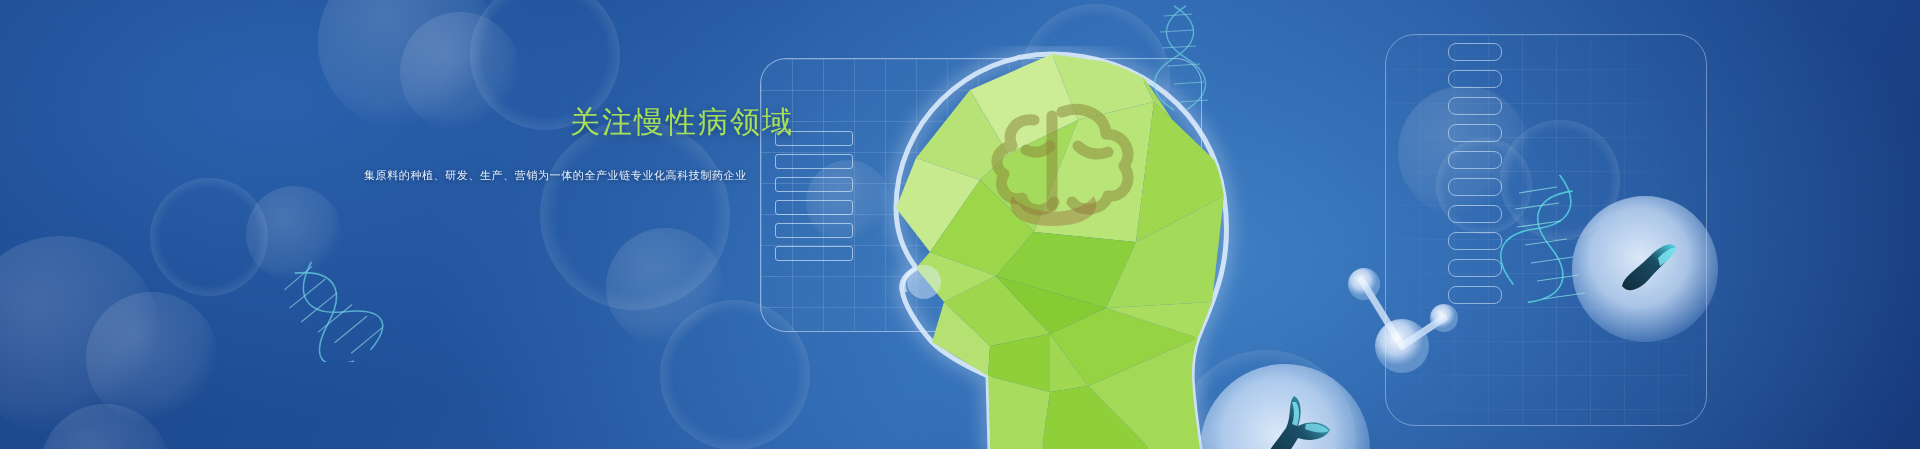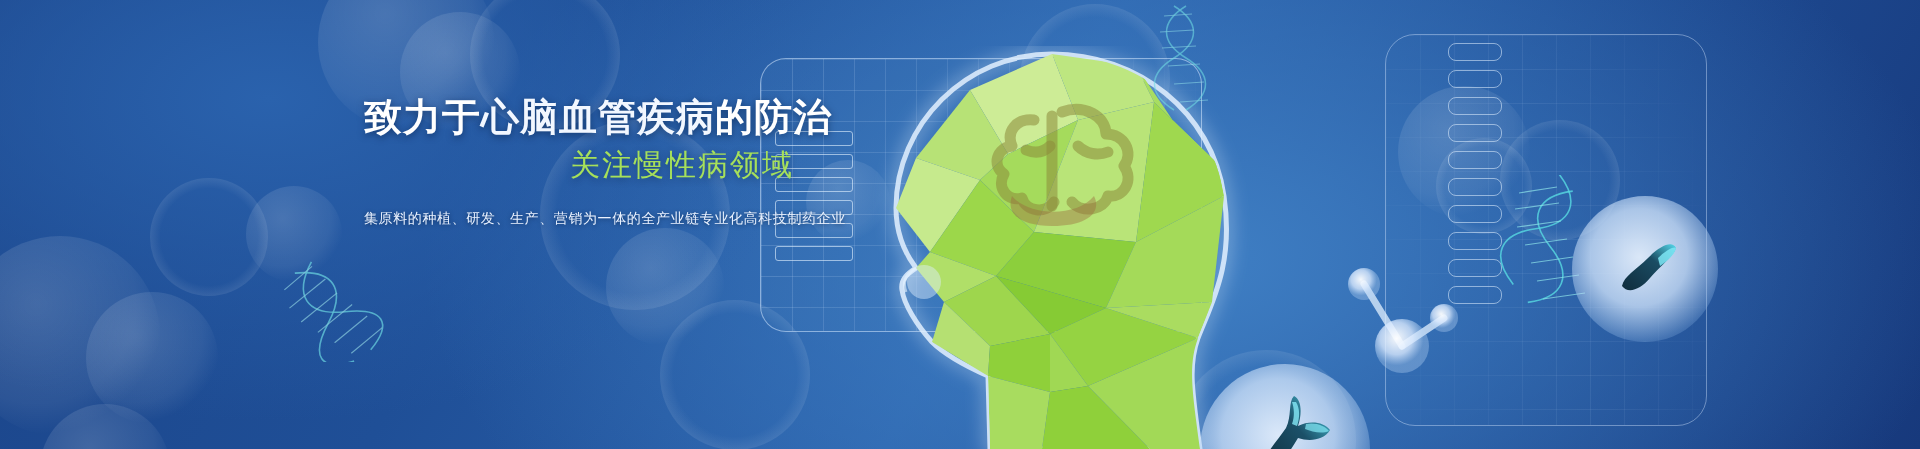--- a/index.html
+++ b/index.html
@@ -66,21 +66,21 @@
   .headline .accent{color:#f2f7ff;}
   .subhead{
     margin-top:9px;
     font-size:30px;color:#a6e05a;letter-spacing:2px;line-height:1.15;
     white-space:nowrap;
     text-shadow:0 2px 7px rgba(6,26,60,.45);
     text-align:right;
   }
   .tagline{
     margin-top:28px;
-    font-size:14px;color:#eaf2ff;letter-spacing:.6px;white-space:nowrap;
+    font-size:11px;color:#eaf2ff;letter-spacing:.6px;white-space:nowrap;
     text-shadow:0 1px 4px rgba(6,26,60,.6);
   }
 
   
   .head-art{position:absolute;left:820px;top:46px;width:430px;height:403px;}
   .head-art svg{display:block;width:100%;height:100%;}
 
   
   .art{position:absolute;pointer-events:none;}
   .art svg{display:block;}
@@ -306,20 +306,17 @@
         </linearGradient>
       </defs>
       <path d="M18 80 C24 60 38 46 46 34 C52 22 48 8 54 2 C62 6 62 20 58 32
                C70 26 84 28 90 36 C84 46 70 48 58 44 C50 58 40 70 30 84 Z" fill="url(#mic2)"></path>
       <path d="M56 8 C60 14 60 24 57 32 L52 30 C55 22 54 14 52 8 Z" fill="#85e9f6" opacity=".8"></path>
       <path d="M66 30 C76 28 85 32 89 37 C82 40 72 38 65 35 Z" fill="#85e9f6" opacity=".7"></path>
     </svg>
   </div>
 
   <div class="copy">
-    <div class="headline">
-      <span>致力于</span><span class="accent">心脑血管疾病</span><span>的防治</span>
-    </div>
     <div class="subhead">关注慢性病领域</div>
     <div class="tagline">集原料的种植、研发、生产、营销为一体的全产业链专业化高科技制药企业</div>
   </div>
 
 </div>
 
 </body></html>

